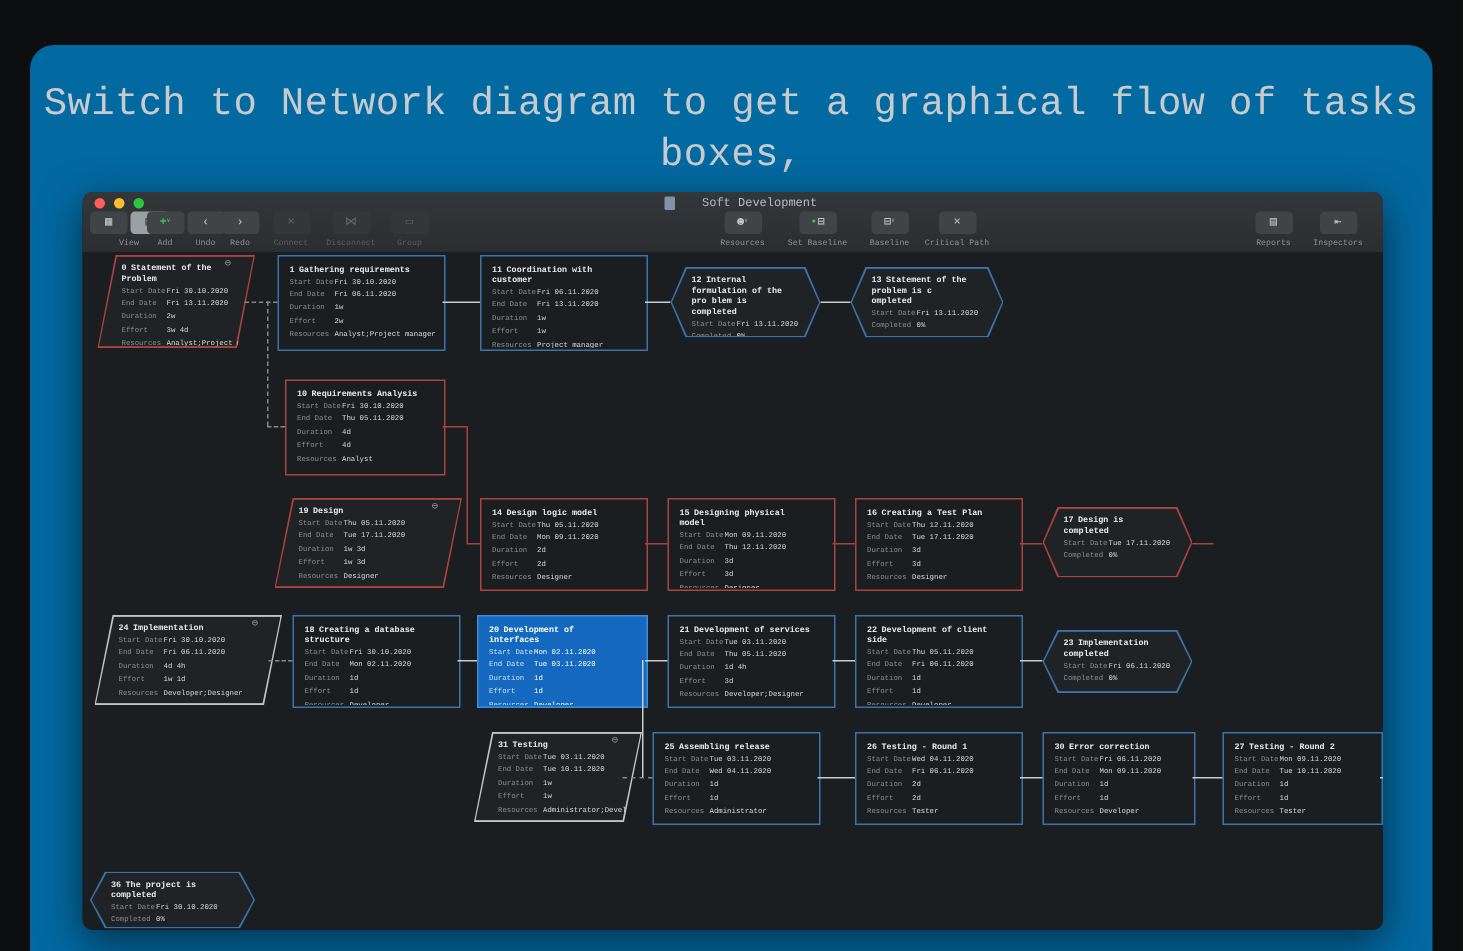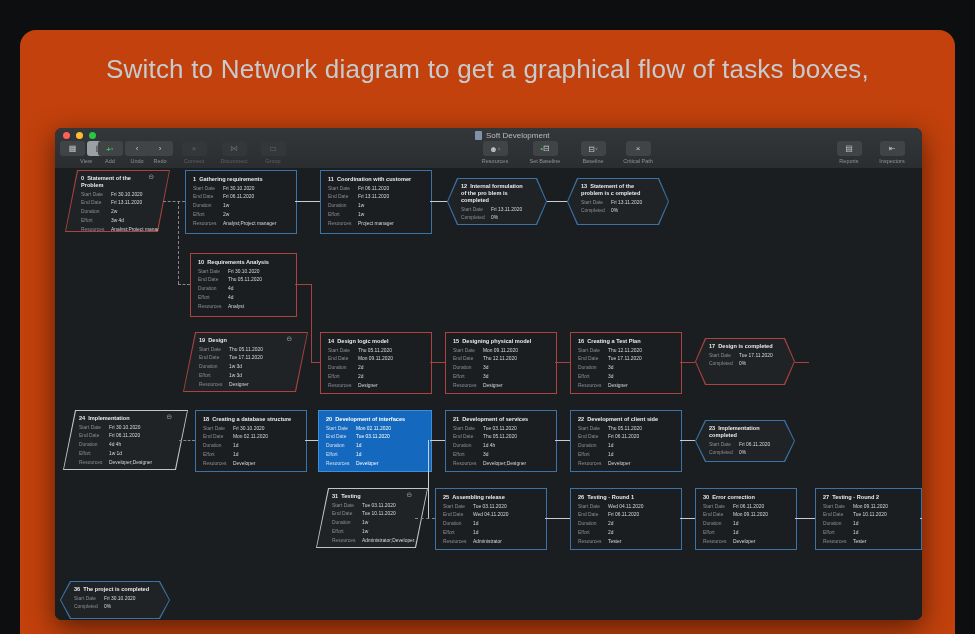--- a/index.html
+++ b/index.html
@@ -1,25 +1,25 @@
 <!DOCTYPE html>
 <html><head>
 <meta charset="utf-8">
 <style>
   html,body{margin:0;padding:0;background:#0c0e0f;font-family:"Liberation Sans",sans-serif;}
   .stage{position:relative;width:975px;height:634px;background:#0c0e0f;overflow:hidden;}
-  .panel{position:absolute;left:20px;top:30px;right:20px;bottom:0;background:#c2410c;border-radius:16px 16px 0 0;}
+  .panel{position:absolute;left:20px;top:30px;right:20px;bottom:0;background:#0369a1;border-radius:16px 16px 0 0;font-family:Liberation Mono, monospace;}
   .headline{padding-top:22px;text-align:center;color:#c7cbce;font-size:26px;font-weight:300;line-height:34px;letter-spacing:.2px;}
   
   .win{position:absolute;left:35px;top:98px;width:867px;height:492px;background:#1b1e21;border-radius:7px;overflow:hidden;box-shadow:0 8px 28px rgba(0,0,0,.55);}
   .titlebar{position:absolute;left:0;top:0;right:0;height:40px;background:linear-gradient(#34373a,#2b2e31);border-bottom:1px solid #121415;}
   .lights{position:absolute;left:8px;top:4px;display:flex;gap:6px;}
   .light{width:7px;height:7px;border-radius:50%;}
   .l-red{background:#ff5f57}.l-yellow{background:#febc2e}.l-green{background:#28c840}
-  .wtitle{position:absolute;left:420px;top:3px;display:flex;align-items:flex-start;gap:4px;color:#b8bcbf;font-size:8px;}
+  .wtitle{position:absolute;left:388px;top:3px;display:flex;align-items:flex-start;gap:18px;color:#b8bcbf;font-size:8px;}
   .docicon{width:7px;height:9px;background:linear-gradient(#8fa5bb,#5f7archive);background:#7e93a8;border-radius:1px;display:inline-block;}
   .tgroup{position:absolute;top:13px;text-align:center;}
   .tbtns{display:flex;gap:2px;justify-content:center;}
   .tbtn{height:15px;min-width:21px;background:#404446;border-radius:3px;color:#c3c7c9;font-size:8px;line-height:15px;text-align:center;padding:0 2px;}
   .tbtn.active{background:#9aa0a3;color:#26292b;}
   .tbtn.dim{background:#343739;color:#62666a;}
   .tlabel{font-size:5.5px;color:#8f9396;margin-top:2px;white-space:nowrap;}
   .tlabel.dim{color:#5b5f62;}
   .chev{font-size:4px;vertical-align:2px;color:#9b9fa2;}
   .plus{color:#37c24f;font-weight:bold;}

